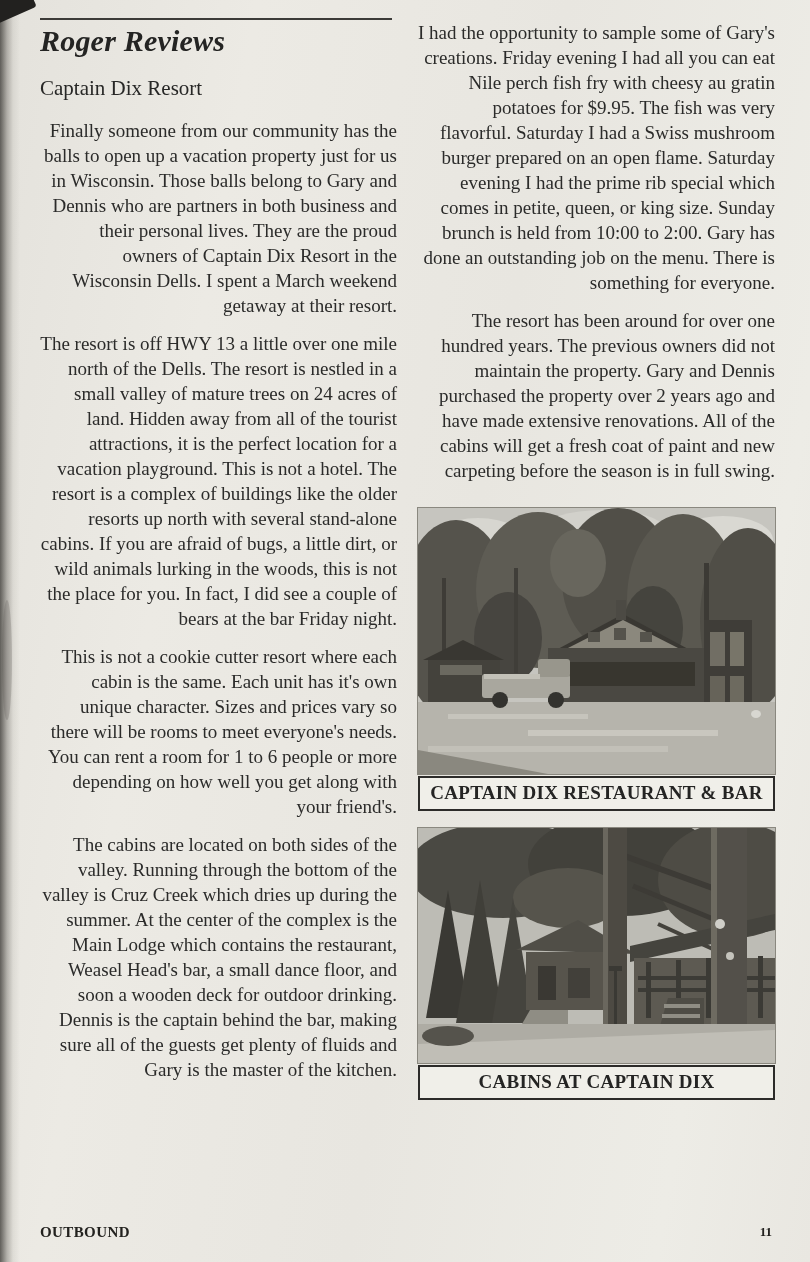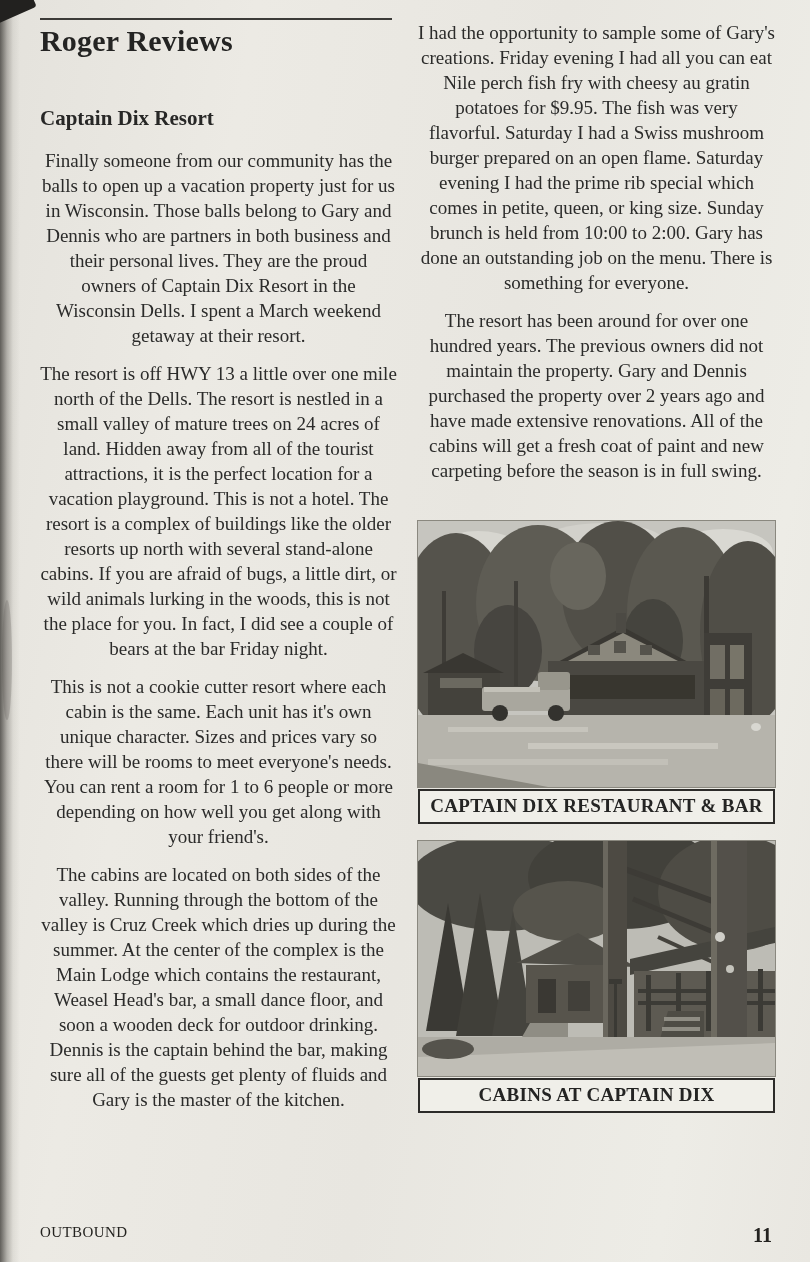--- a/index.html
+++ b/index.html
@@ -24,42 +24,42 @@
     position:absolute; left:2px; top:600px; width:10px; height:120px;
     background:rgba(90,88,83,0.25); border-radius:50%;
   }
 
   .col { position:absolute; top:18px; }
   .col-left  { left:40px;  width:357px; }
   .col-right { left:418px; width:357px; }
 
   .top-rule { height:2px; background:#3c3b38; margin-bottom:4px; width:352px; }
 
-  .title { font-size:30px; font-weight:bold; color:#242423; margin:2px 0 12px 0; letter-spacing:0.2px; }
+  .title { font-size:30px; font-weight:bold; color:#242423; margin:2px 0 12px 0; letter-spacing:0.2px;font-style:italic; }
   .byline { font-size:17px; font-weight:bold; margin-top:3px; color:#2a2a29; }
-  .section-heading { font-size:21px; font-weight:bold; margin-top:48px; color:#272726; }
+  .section-heading { font-size:21px; font-weight:normal; margin-top:18px; color:#272726; }
 
-  .body-par { font-size:19px; line-height:25px; margin:0 0 13px 0; text-align:center; color:#2b2b2a; }
+  .body-par { font-size:19px; line-height:25px; margin:0 0 13px 0; text-align:right; color:#2b2b2a; }
   .col-left .body-par:first-of-type { margin-top:17px; }
   .col-right .body-par:first-of-type { margin-top:2px; }
 
   figure { margin:0; }
-  .figure-1 { margin-top:38px;border-radius:10px; }
+  .figure-1 { margin-top:25px;border-radius:10px; }
   .figure-2 { margin-top:17px;border-radius:8px; }
   .photo { display:block; width:357px; outline:1px solid #8a887f; }
   .caption-box {
     border:2px solid #2c2b29; background:#f0efe9;
     text-align:center; font-weight:bold; font-size:19px;
     padding:4px 2px 5px 2px; margin-top:2px; letter-spacing:0.3px;
     color:#242423; white-space:nowrap; overflow:hidden;
   }
   .continued-note { font-style:italic; font-size:17.5px; margin-top:16px; color:#33322f; }
 
-  .footer-name { position:absolute; left:40px; top:1224px; font-weight:normal; font-size:15px; letter-spacing:0.4px; color:#23221f; }
-  .footer-page { position:absolute; right:38px; top:1224px; font-weight:bold; font-size:20px; color:#23221f; }
+  .footer-name { position:absolute; left:40px; top:1224px; font-weight:bold; font-size:15px; letter-spacing:0.4px; color:#23221f; }
+  .footer-page { position:absolute; right:38px; top:1224px; font-weight:bold; font-size:13px; color:#23221f; }
 </style>
 </head>
 <body>
 
 <div class="page">
   <div class="spine-shadow"></div>
   <div class="corner-mark"></div>
   <div class="fold-smudge"></div>
 
   <div class="col col-left">

